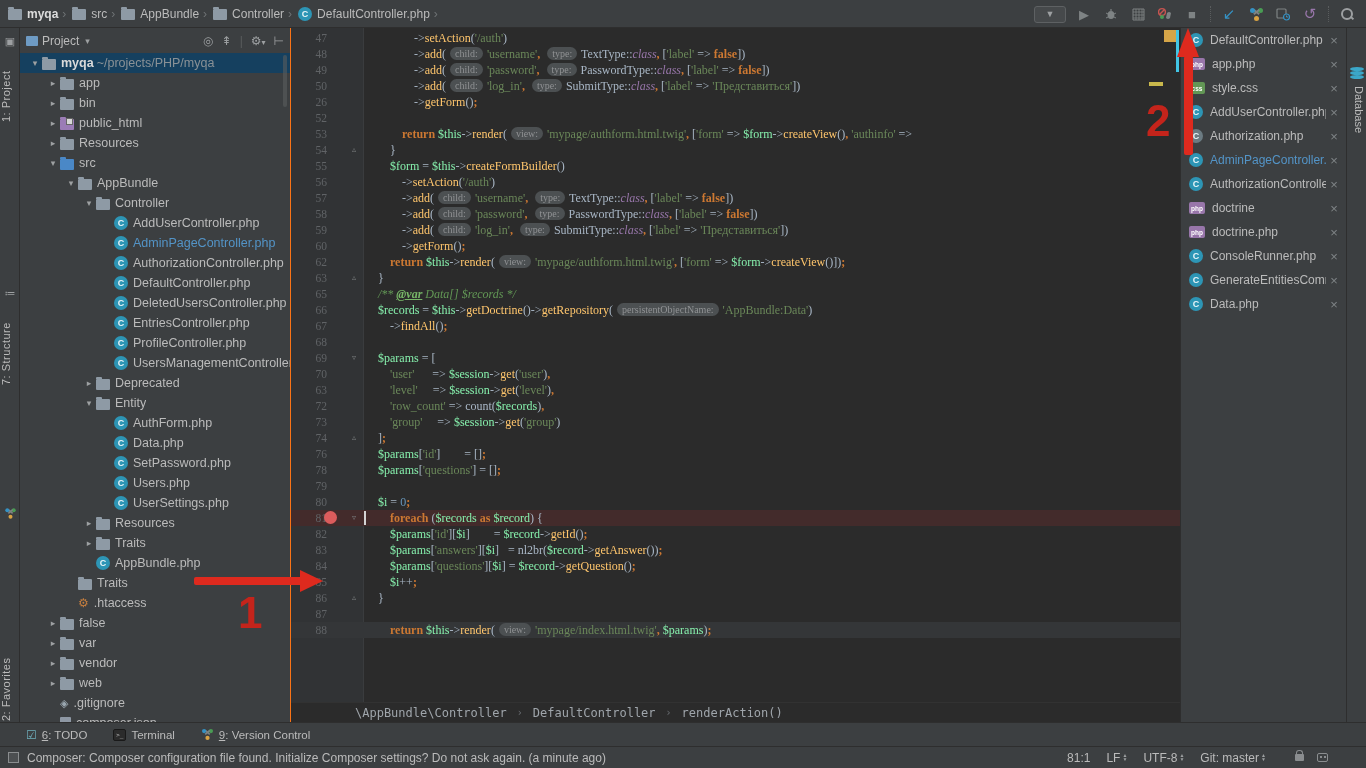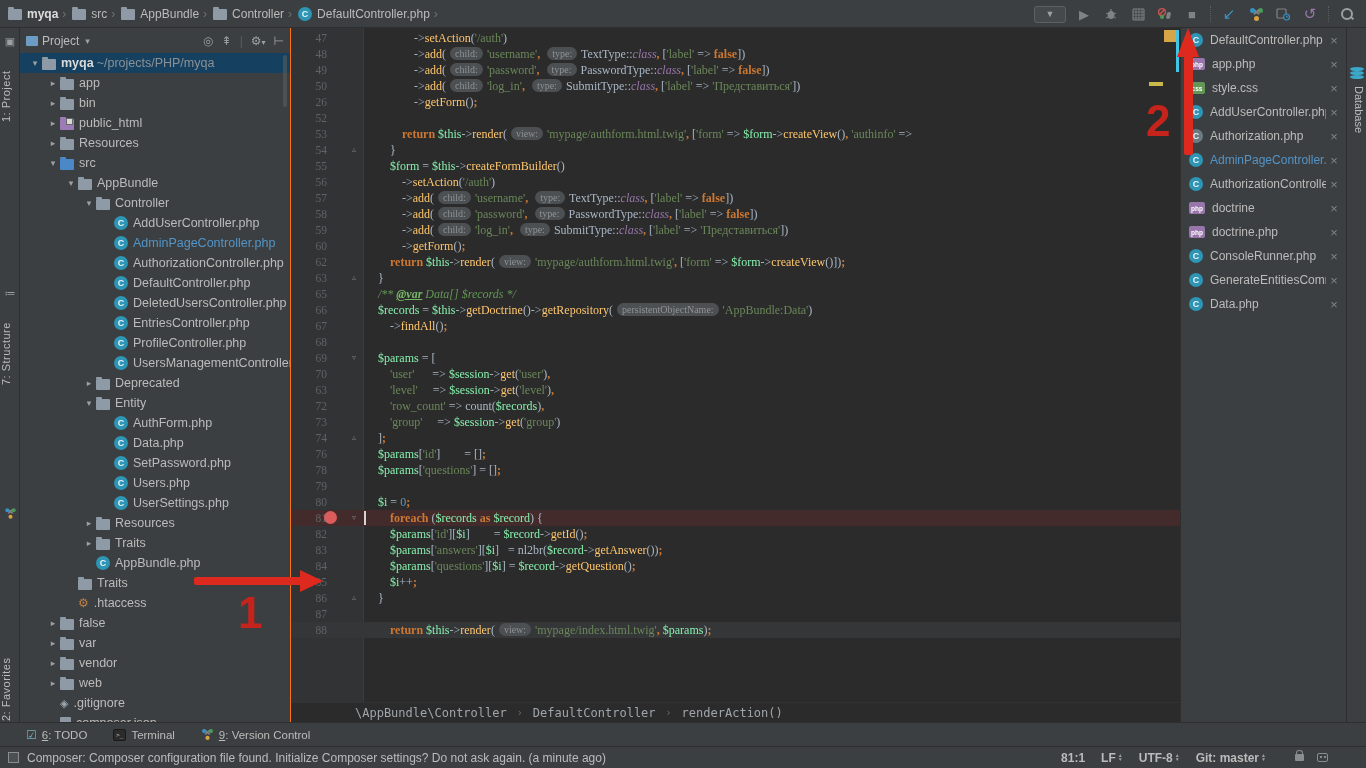--- a/index.html
+++ b/index.html
@@ -118,21 +118,21 @@
   .bt-item { display:flex; align-items:center; gap:5px; margin-left:26px; }
   .bt-item u { text-decoration:underline; }
   .term-ic { width:13px; height:12px; background:#2B2B2B; border:1px solid #191919; border-radius:2px;
              color:#C8C8C8; font-size:6px; line-height:10px; text-align:center; font-family:"DejaVu Sans Mono",monospace; }
   .todo-ic { color:#6FAFBD; font-size:12px; }
 
   #statusbar { position:absolute; left:0; top:746px; width:1366px; height:22px; background:#3C3F41;
                border-top:1px solid #2e2e2e; display:flex; align-items:center; color:#BBBBBB; font-size:12px; }
   #status-msg { display:flex; align-items:center; gap:8px; margin-left:8px; }
   .note-ic { width:11px; height:11px; border:1px solid #8A8D8F; background:#4C4F51; }
-  #status-right { position:absolute; right:100px; display:flex; align-items:center; gap:16px;font-weight:bold; }
+  #status-right { position:absolute; right:100px; display:flex; align-items:center; gap:16px; }
   .ud { display:inline-block; vertical-align:1px; margin-left:2px; }
   .ud i { display:block; font-style:normal; font-size:5px; line-height:4px; color:#9DA0A2; }
   #lock-ic { width:9px; height:7px; background:#8A8D8F; border-radius:1px; position:relative; margin-left:14px; }
   #lock-ic::before { content:""; position:absolute; left:1px; top:-4px; width:5px; height:4px;
                      border:1.5px solid #8A8D8F; border-bottom:none; border-radius:3px 3px 0 0; }
   #hector-ic { width:11px; height:9px; border:1.5px solid #8A8D8F; border-radius:2px; position:relative; margin-left:10px; }
   #hector-ic::after { content:""; position:absolute; left:2px; top:2px; width:2px; height:2px;
                       background:#8A8D8F; box-shadow:4px 0 0 #8A8D8F; }
 
   

